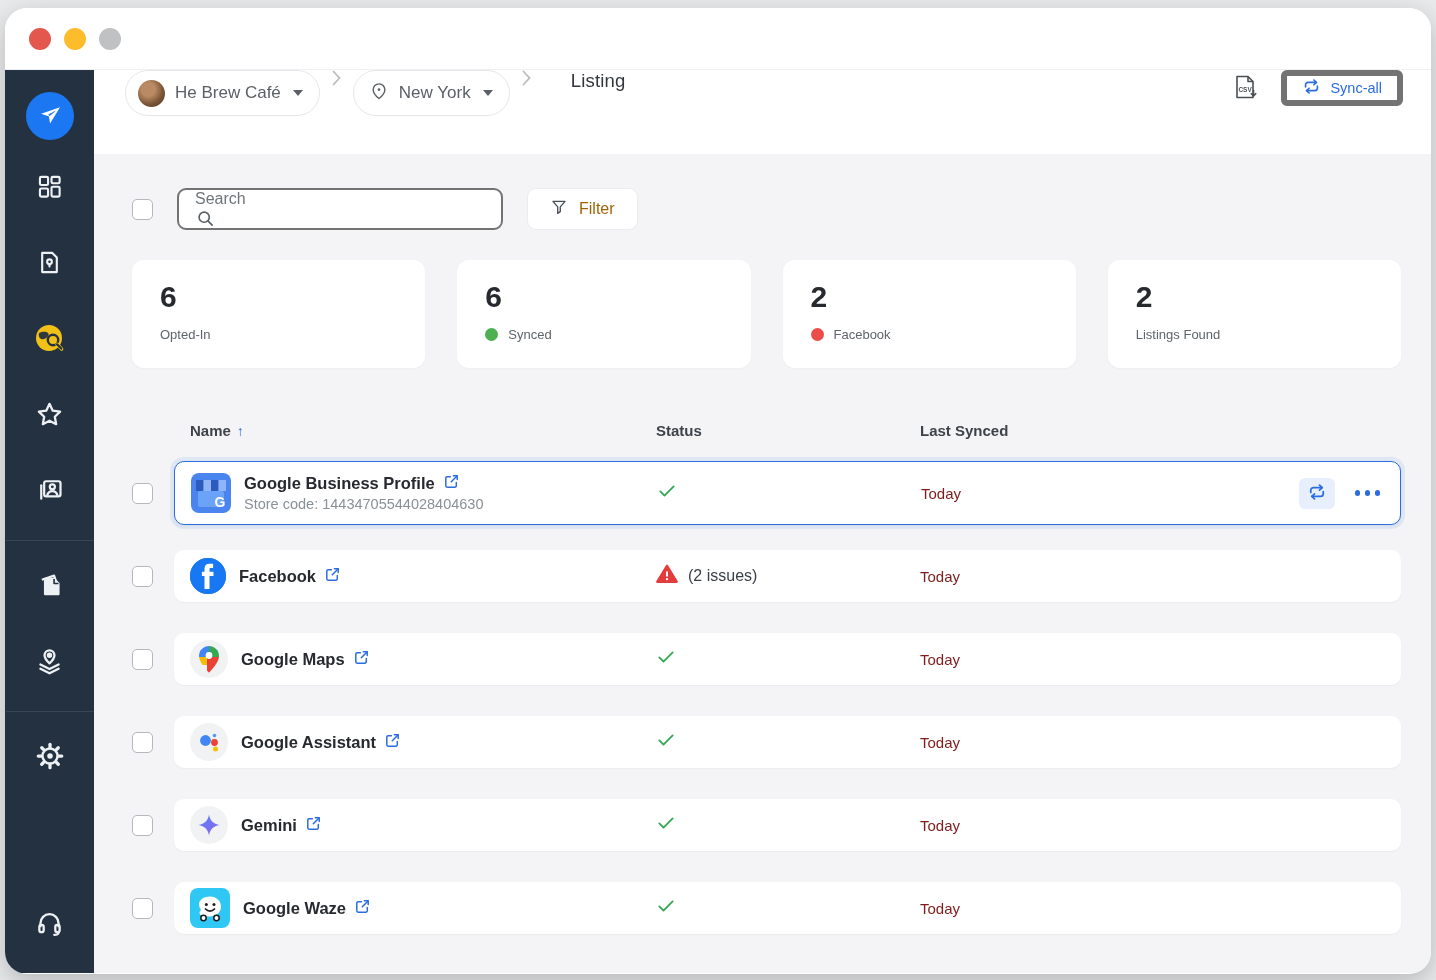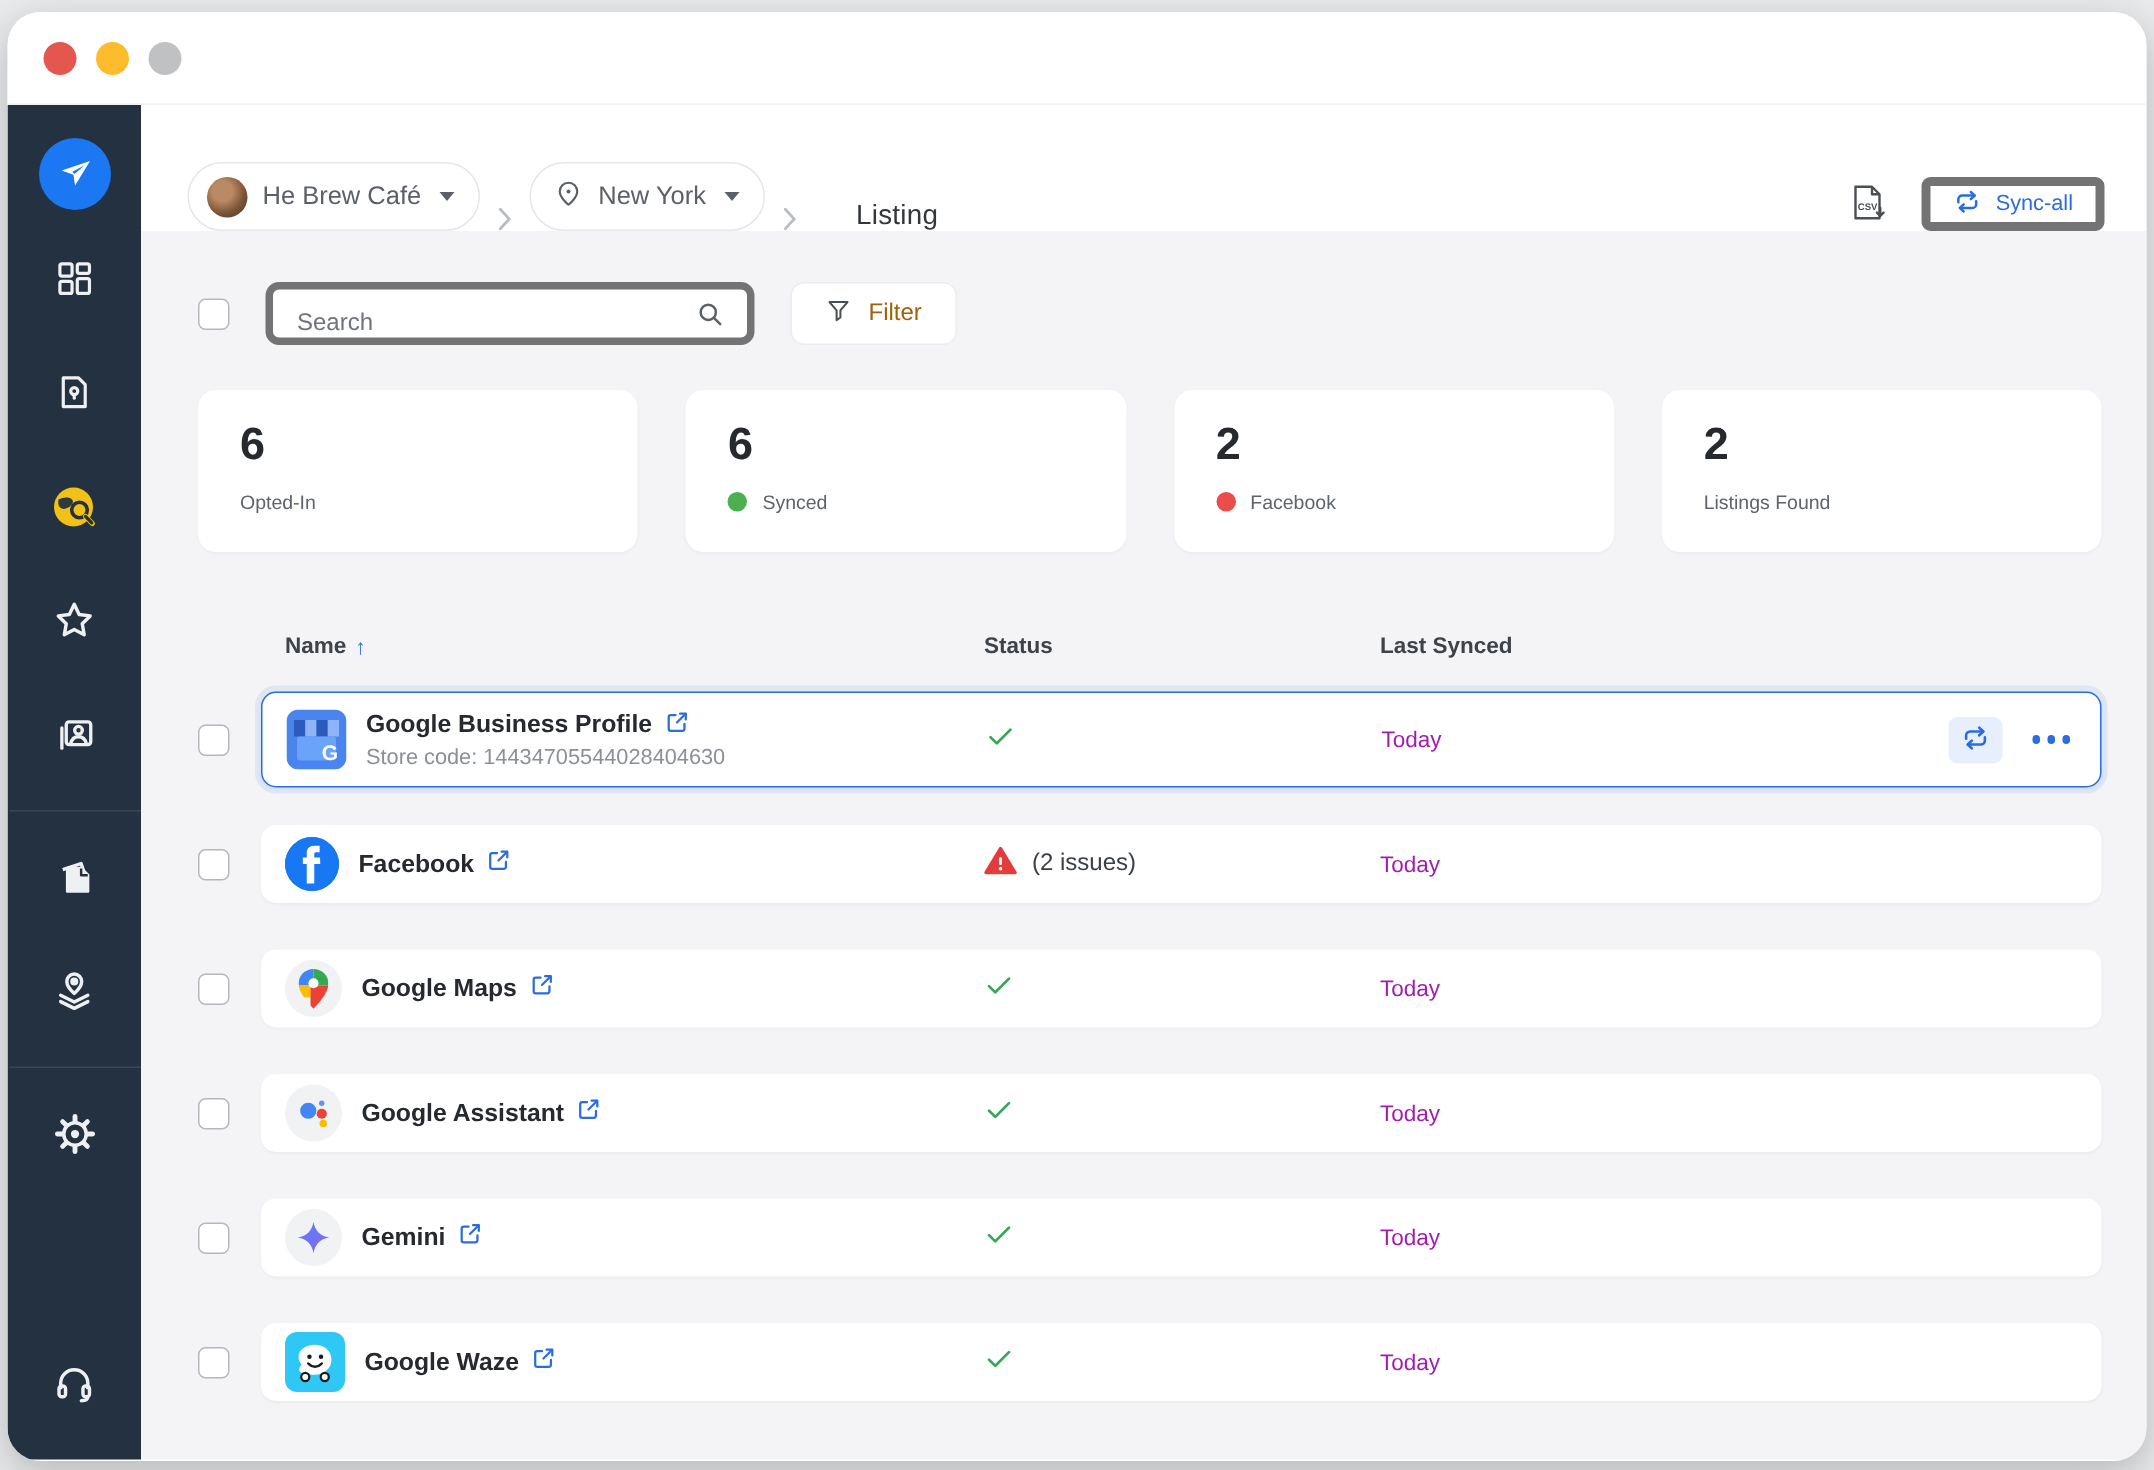--- a/index.html
+++ b/index.html
@@ -19,43 +19,43 @@
   .sidebar { width:89px; background:#243140; display:flex; flex-direction:column;
              align-items:center; padding-top:22px; flex-shrink:0; }
   .logo { width:48px; height:48px; border-radius:50%; background:#1b78f2;
           display:flex; align-items:center; justify-content:center; margin-bottom:26px; }
   .snav { width:44px; height:44px; display:flex; align-items:center; justify-content:center;
           margin-bottom:32px; cursor:pointer; }
   .sdivider { width:88px; height:1px; background:#3a4654; margin:-6px 0 24px 0; }
   .spacer { flex:1; }
   
   .main { flex:1; display:flex; flex-direction:column; min-width:0; }
-  .page-header { height:84px; background:#fff; display:flex; align-items:flex-end;
+  .page-header { height:84px; background:#fff; display:flex; align-items:flex-start;
                  padding:0 28px 0 31px; flex-shrink:0; }
   .pill { display:flex; align-items:center; gap:10px; height:46px; padding:0 16px 0 12px;
           border:1px solid #e4e6e9; border-radius:24px; background:#fff; cursor:pointer; }
   .pill-label { font-size:17px; color:#5b6066; }
   .avatar { width:27px; height:27px; border-radius:50%;
             background:radial-gradient(circle at 38% 35%, #b98a63 0 28%, #7c5537 60%, #42362b 100%); }
   .caret { width:0; height:0; border-left:5px solid transparent; border-right:5px solid transparent;
            border-top:6px solid #5b6066; margin-left:2px; }
   .crumb-sep { margin:0 12px; display:flex; align-items:center; }
   .page-title { font-size:18.5px; color:#33373c; margin-left:28px; letter-spacing:.2px; }
   .header-right { margin-left:auto; display:flex; align-items:center; gap:22px; }
   .csv-btn { background:none; border:none; cursor:pointer; display:flex; }
   .syncall-btn { display:flex; align-items:center; gap:9px; height:36px; padding:0 15px;
                  background:#fff; border:6px solid #737373; border-radius:6px; color:#2b6ce0;
                  font-size:14.5px; font-family:inherit; cursor:pointer; }
   .content { flex:1; background:#f4f4f6; padding:34px 30px 0 38px; overflow:hidden; }
   
   .toolbar { display:flex; align-items:center; }
   .checkbox { width:21px; height:21px; border:1.5px solid #b4b8bd; border-radius:5px;
               background:#fff; flex-shrink:0; cursor:pointer; }
-  .search-box { margin-left:24px; width:326px; height:42px; background:#fff; border:5px solid #737373;
-                border-radius:9px; display:flex; align-items:flex-end; padding:0 14px 0 16px; }
+  .search-box { margin-left:24px; width:326px; height:42px; background:#fff; border:2px solid #737373;
+                border-radius:9px; display:flex; align-items:flex-start; padding:0 14px 0 16px;flex-direction:column; }
   .search-box input { flex:1; border:none; outline:none; font-size:16px; color:#3c4248;
                       font-family:inherit; background:transparent; }
   .search-box input::placeholder { color:#6e747a; }
   .filter-btn { margin-left:24px; height:42px; padding:0 22px; background:#fff; border:1px solid #ececee;
                 border-radius:9px; display:flex; align-items:center; gap:11px; font-size:16px;
                 color:#a16207; font-family:inherit; cursor:pointer; }
   
   .stats { display:flex; gap:32px; margin-top:30px; }
   .stat-card { flex:1; height:108px; background:#fff; border-radius:12px; padding:20px 24px 0 28px;
                box-shadow:0 1px 2px rgba(20,24,30,.03); }
@@ -76,21 +76,21 @@
   .row-line.selected { margin-bottom:25px; }
   .row-line.selected .row-card { height:64px; border:1.5px solid #2b6ce0;
               box-shadow:0 0 0 4px rgba(43,108,224,.10), 0 1px 3px rgba(20,24,30,.06); }
   .name-cell { display:flex; align-items:center; gap:13px; min-width:0; }
   .row-title-wrap { display:flex; flex-direction:column; gap:3px; }
   .row-title-line { display:flex; align-items:center; gap:9px; }
   .row-title { font-size:16.5px; font-weight:bold; color:#26292e; }
   .row-subtitle { font-size:14.5px; color:#8a9097; }
   .status-cell { display:flex; align-items:center; gap:10px; }
   .status-text { font-size:16px; color:#3a3f45; }
-  .synced-cell { font-size:15px; color:#a21caf; }
+  .synced-cell { font-size:15px; color:#7f1d1d; }
   .row-actions { position:absolute; right:16px; top:0; bottom:0; display:flex; align-items:center; gap:16px; }
   .syncrow-btn { width:36px; height:31px; background:#e7effc; border:none; border-radius:6px;
                  display:flex; align-items:center; justify-content:center; cursor:pointer; }
   .ellipsis-btn { background:none; border:none; display:flex; gap:4.5px; cursor:pointer; padding:4px; }
   .ellipsis-btn i { width:5.5px; height:5.5px; border-radius:50%; background:#2b6ce0; }
   
   .brand { flex-shrink:0; display:flex; align-items:center; justify-content:center; }
   .brand-circle { width:38px; height:38px; border-radius:50%; background:#f1f2f4; }
   .fb-circle { width:36px; height:36px; border-radius:50%; background:#1877f2; color:#fff; }
 </style>

